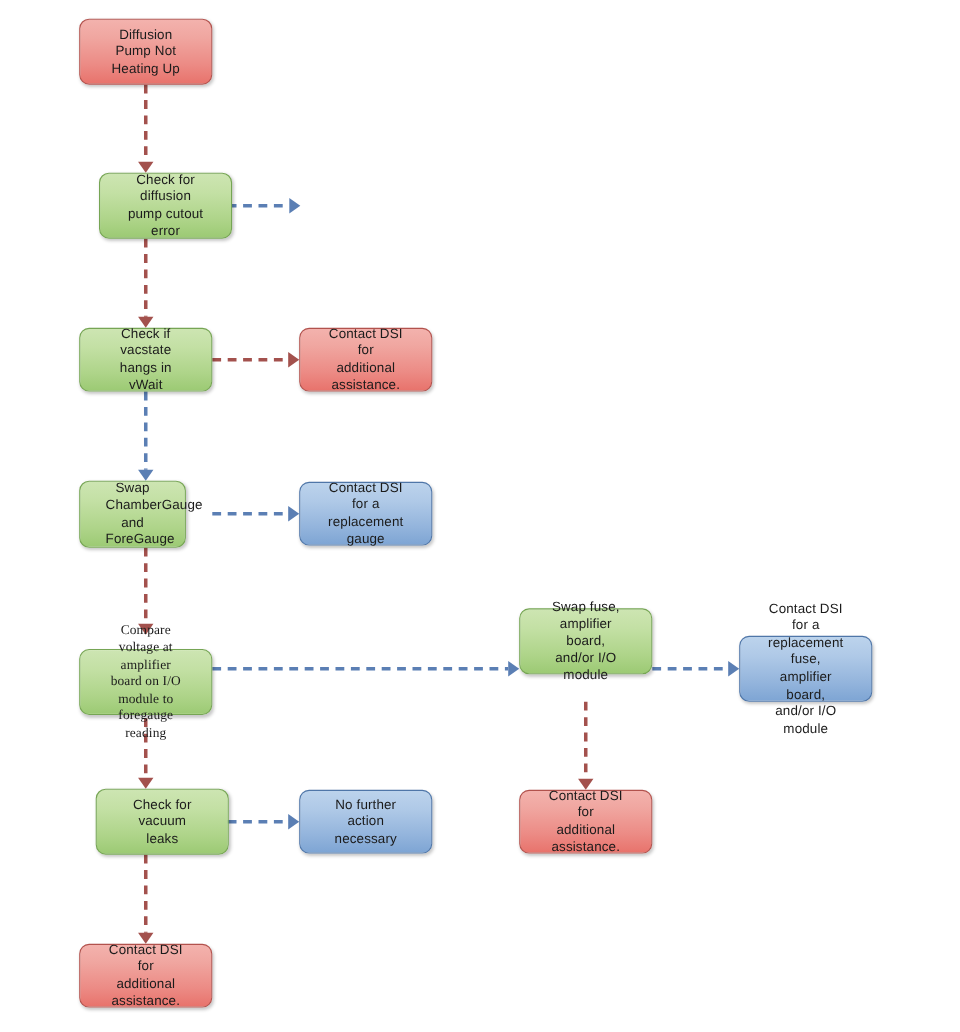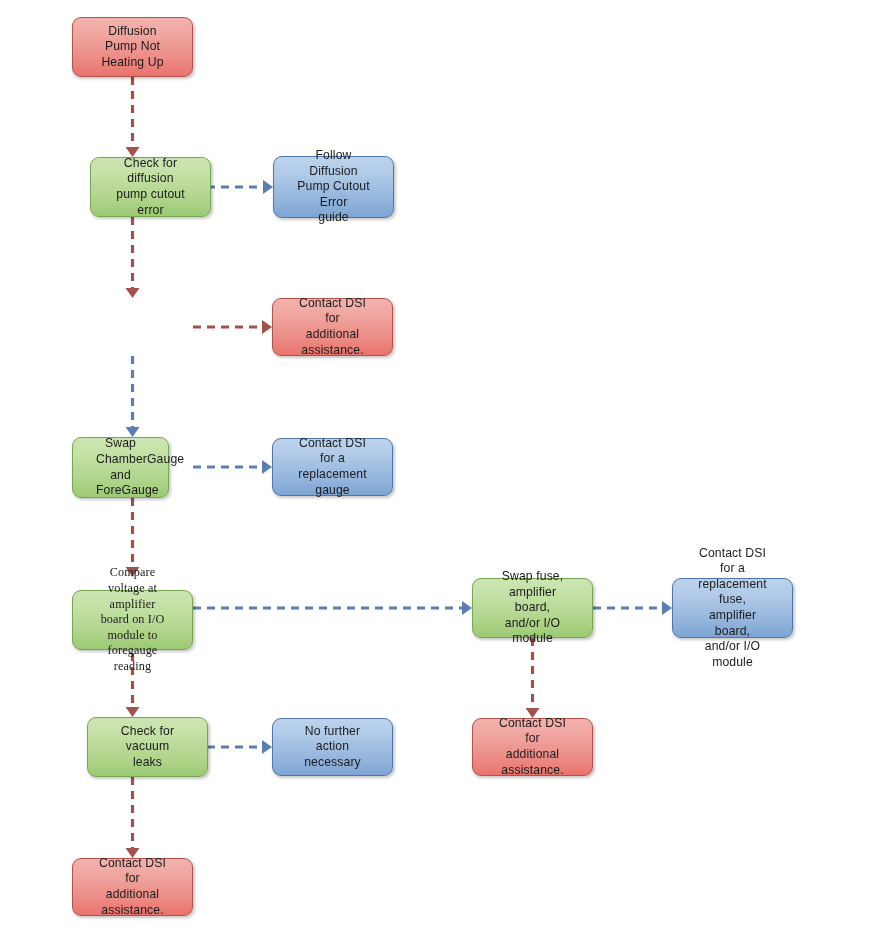--- a/index.html
+++ b/index.html
@@ -128,45 +128,44 @@
     </svg>
   <div id="node-layer">
       <div class="node red" style="left: 72px; top: 17px; width: 121px; height: 60px;">
         <span class="label">Diffusion Pump Not
 Heating Up</span>
       </div>
       <div class="node green" style="left: 72px; top: 157px; width: 121px; height: 60px; margin-left: 18px;">
         <span class="label">Check for diffusion
 pump cutout error</span>
       </div>
-      <div class="node blue" style="left: 273px; top: 156px; width: 121px; height: 62px;">
-        <span class="label">Follow Diffusion
-Pump Cutout Error
-guide</span>
+      <div class="node green" style="left: 72px; top: 298px; width: 121px; height: 58px;">
+        <span class="label">Check if vacstate
+hangs in vWait</span>
       </div>
       <div class="node red" style="left: 272px; top: 298px; width: 121px; height: 58px;">
         <span class="label">Contact DSI for
 additional assistance.</span>
       </div>
       <div class="node green" style="left: 72px; top: 437px; width: 97px; height: 61px;">
         <span class="label">Swap
 ChamberGauge and
 ForeGauge</span>
       </div>
       <div class="node blue" style="left: 272px; top: 438px; width: 121px; height: 58px;">
         <span class="label">Contact DSI for a
 replacement gauge</span>
       </div>
       <div class="node green" style="left: 72px; top: 590px; width: 121px; height: 60px; font-family: Liberation Serif, serif;">
         <span class="label">Compare voltage at
 amplifier board on I/O
 module to foregauge
 reading</span>
       </div>
-      <div class="node green" style="left: 472px; top: 578px; width: 121px; height: 60px;">
+      <div class="node green" style="left: 472px; top: 553px; width: 121px; height: 60px;">
         <span class="label">Swap fuse, amplifier
 board, and/or I/O
 module</span>
       </div>
       <div class="node blue" style="left: 672px; top: 578px; width: 121px; height: 60px;">
         <span class="label">Contact DSI for a
 replacement fuse,
 amplifier board,
 and/or I/O module</span>
       </div>

